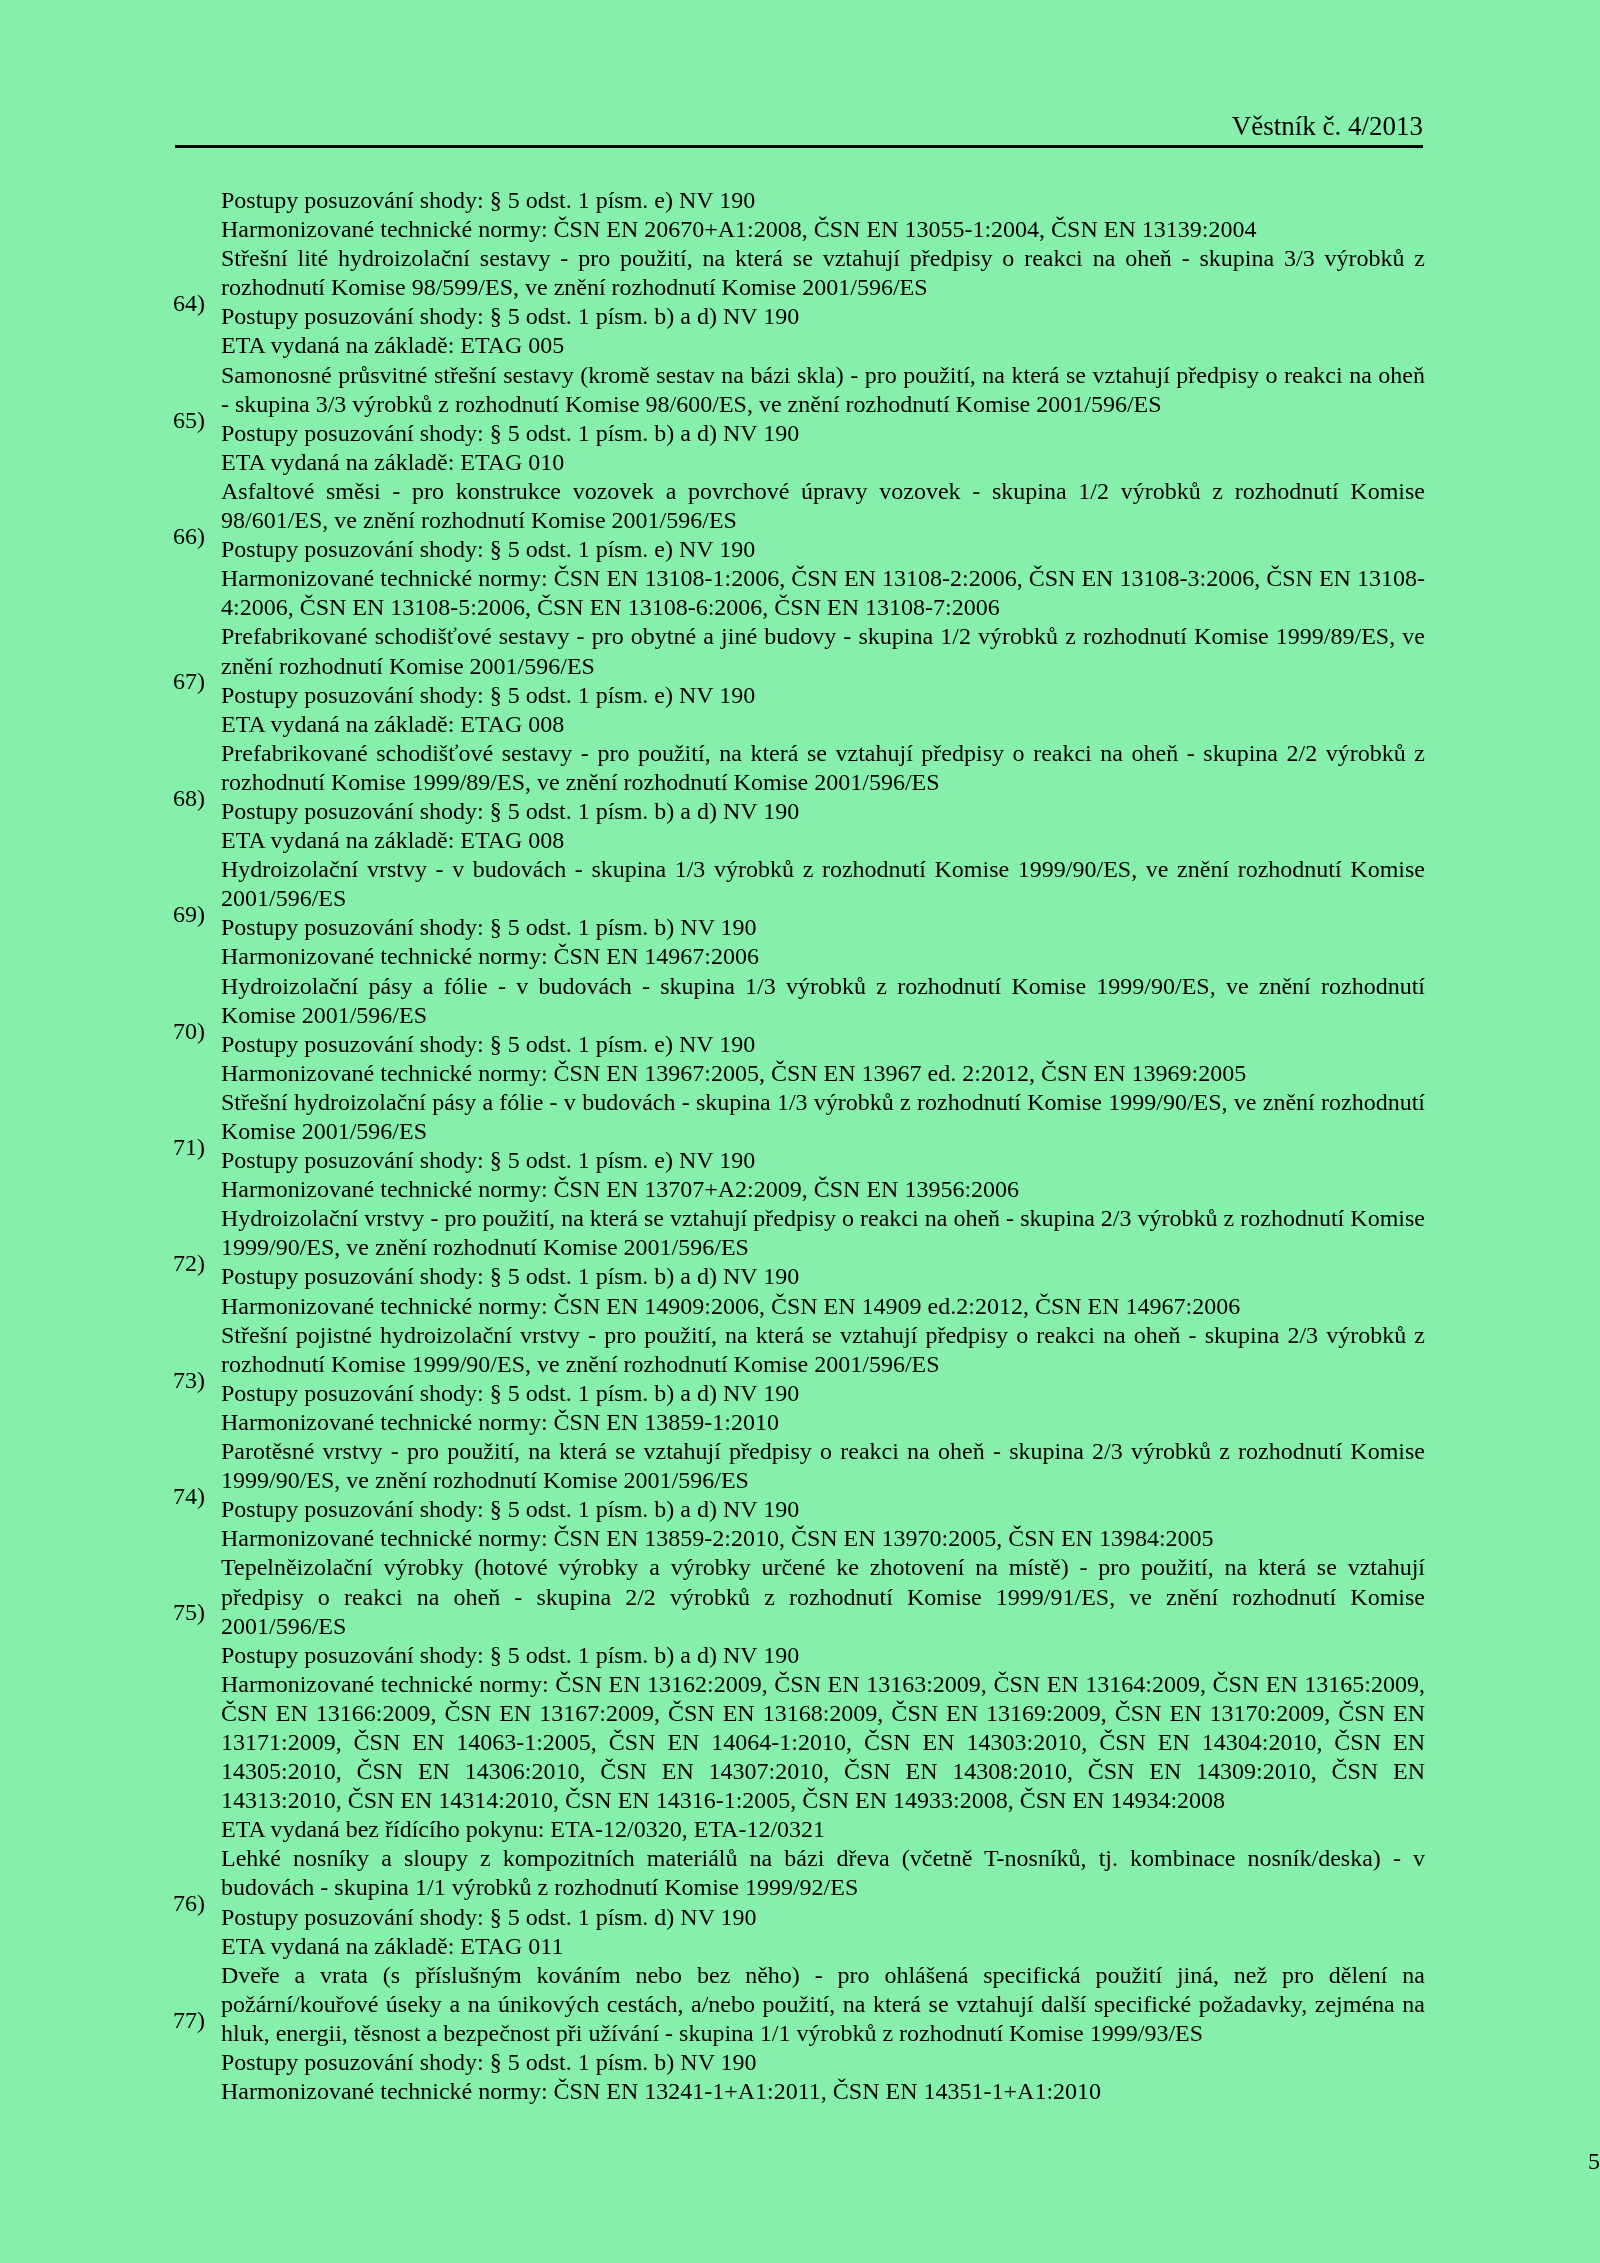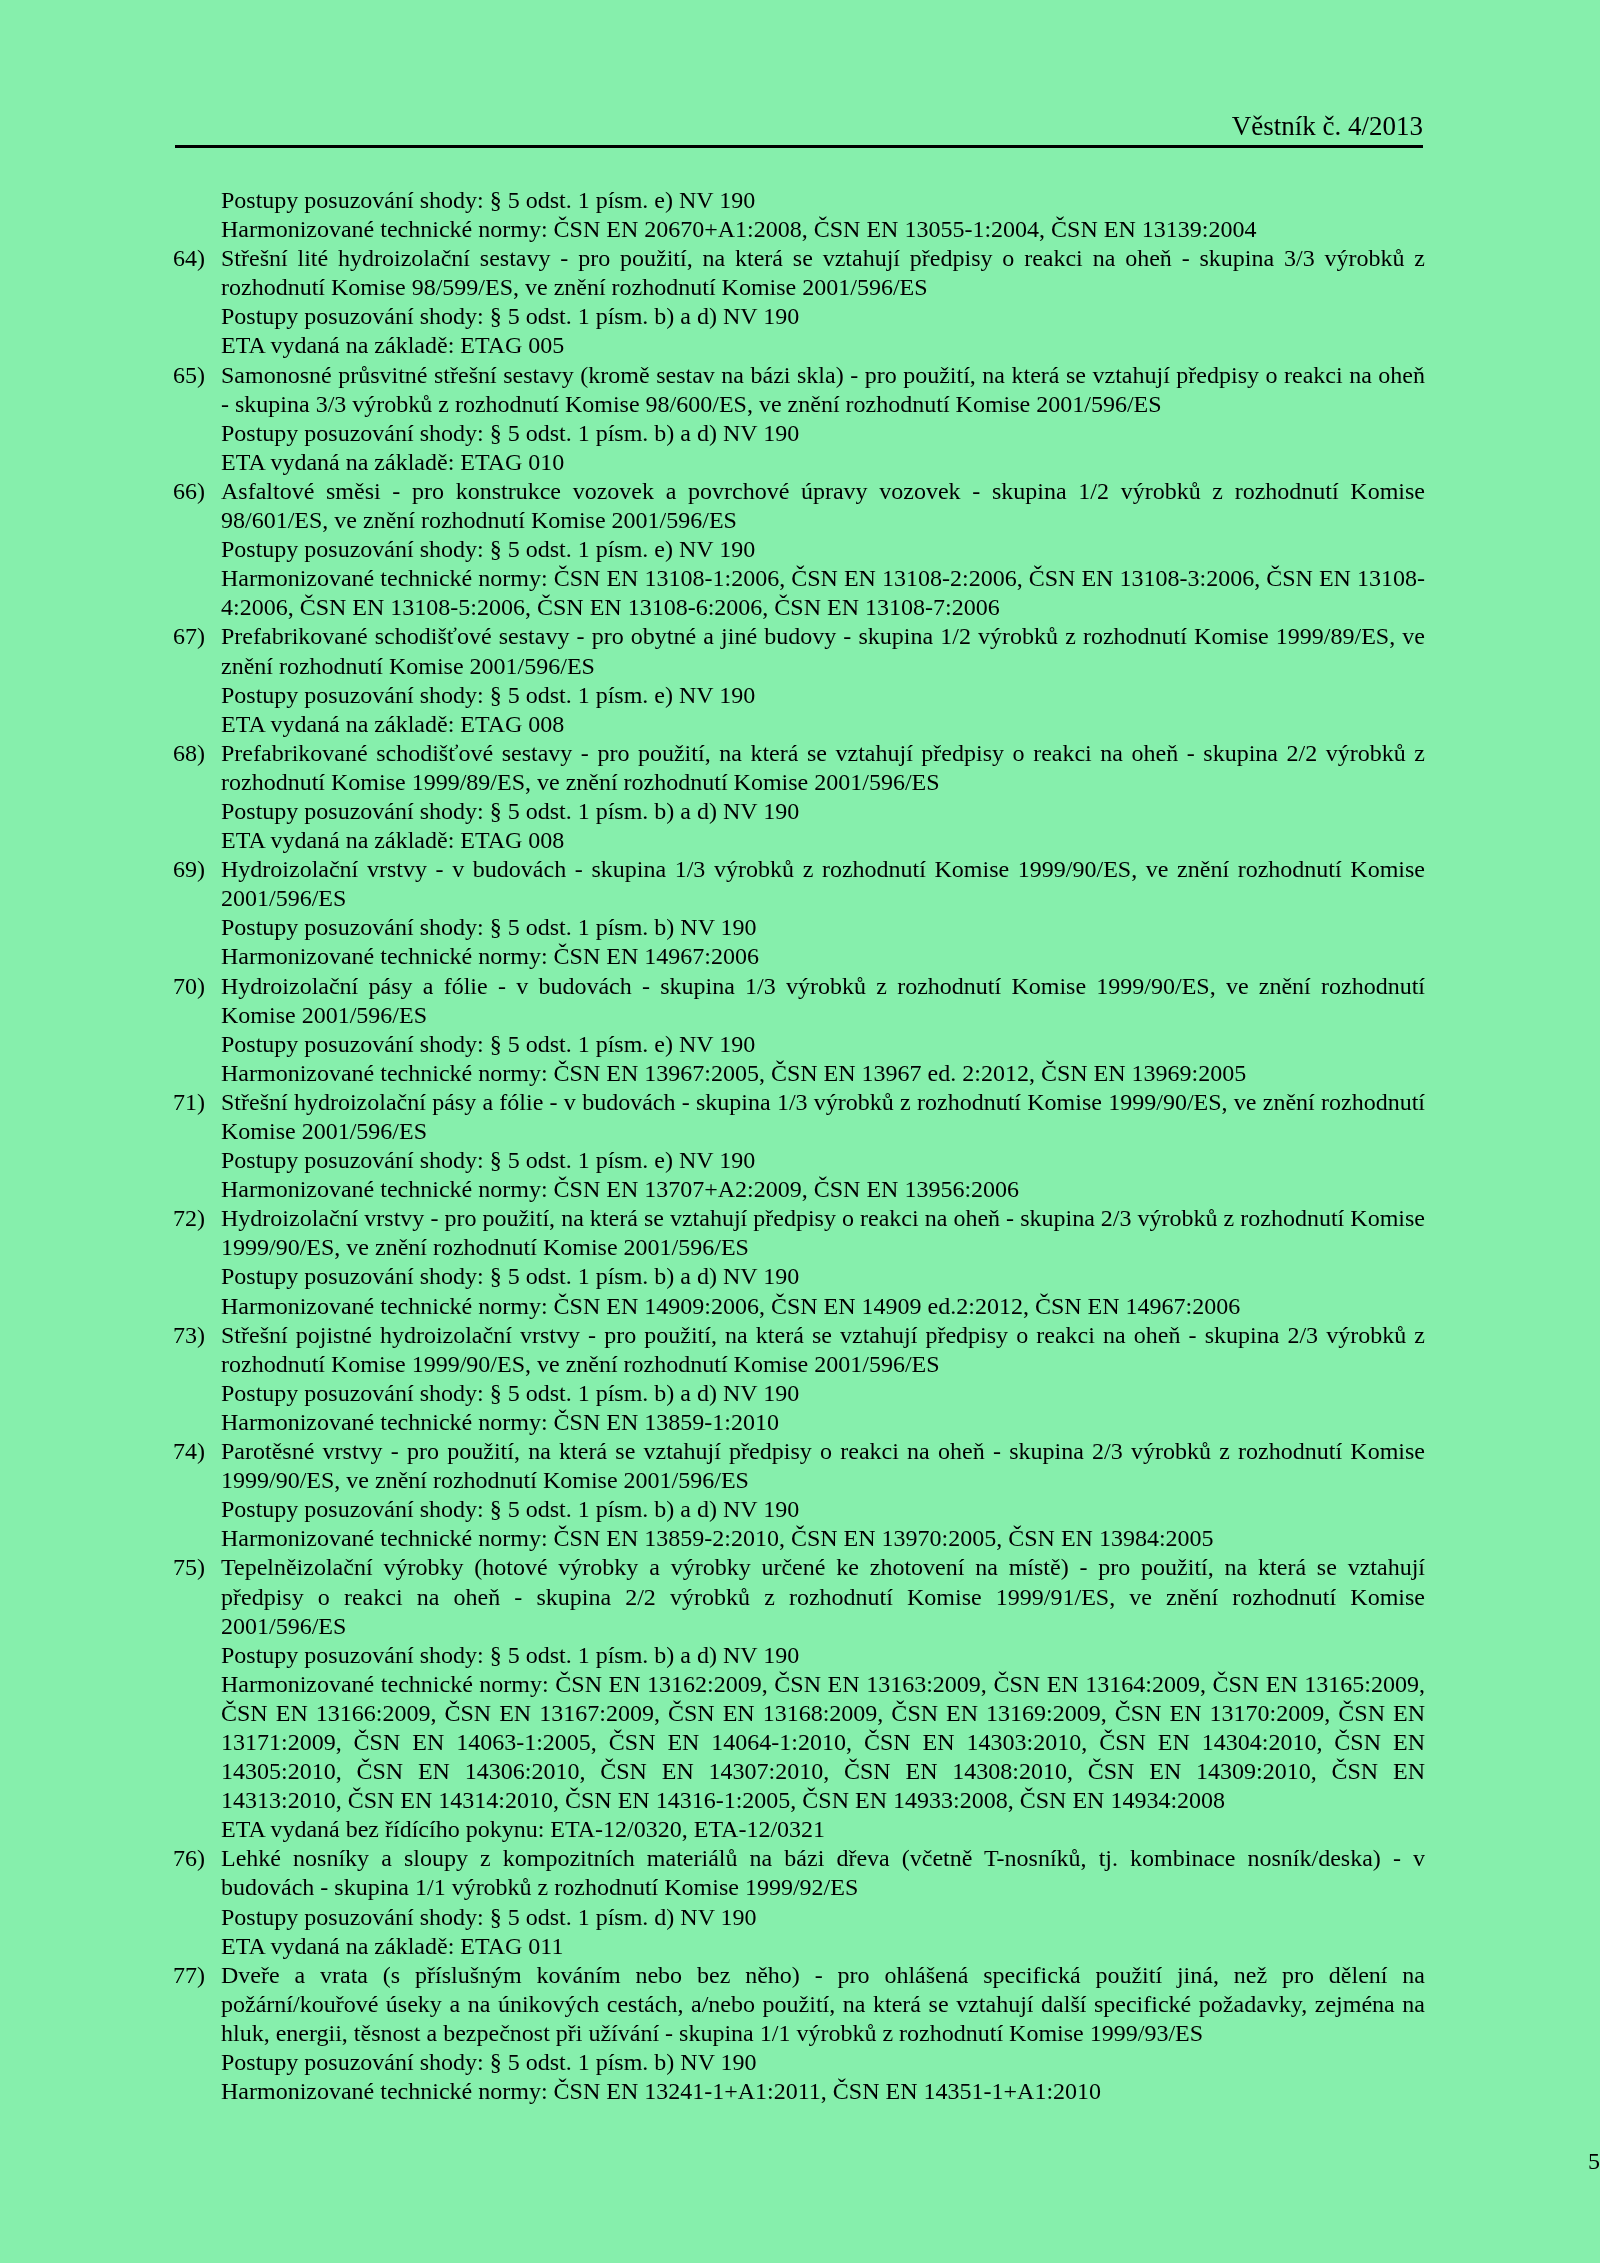--- a/index.html
+++ b/index.html
@@ -47,20 +47,21 @@
     line-height: 29.1px;
   }
   .item {
     display: flex;
     align-items: flex-start;
     font-family: Liberation Serif, serif;
   }
   .item .num {
     flex: 0 0 48px;
     min-width: 48px;
+    margin-top: 45px;
   }
   .item .body {
     flex: 1 1 auto;
     min-width: 0;
   }
   .item p {
     margin: 0;
     padding: 0;
     text-align: justify;
   }

